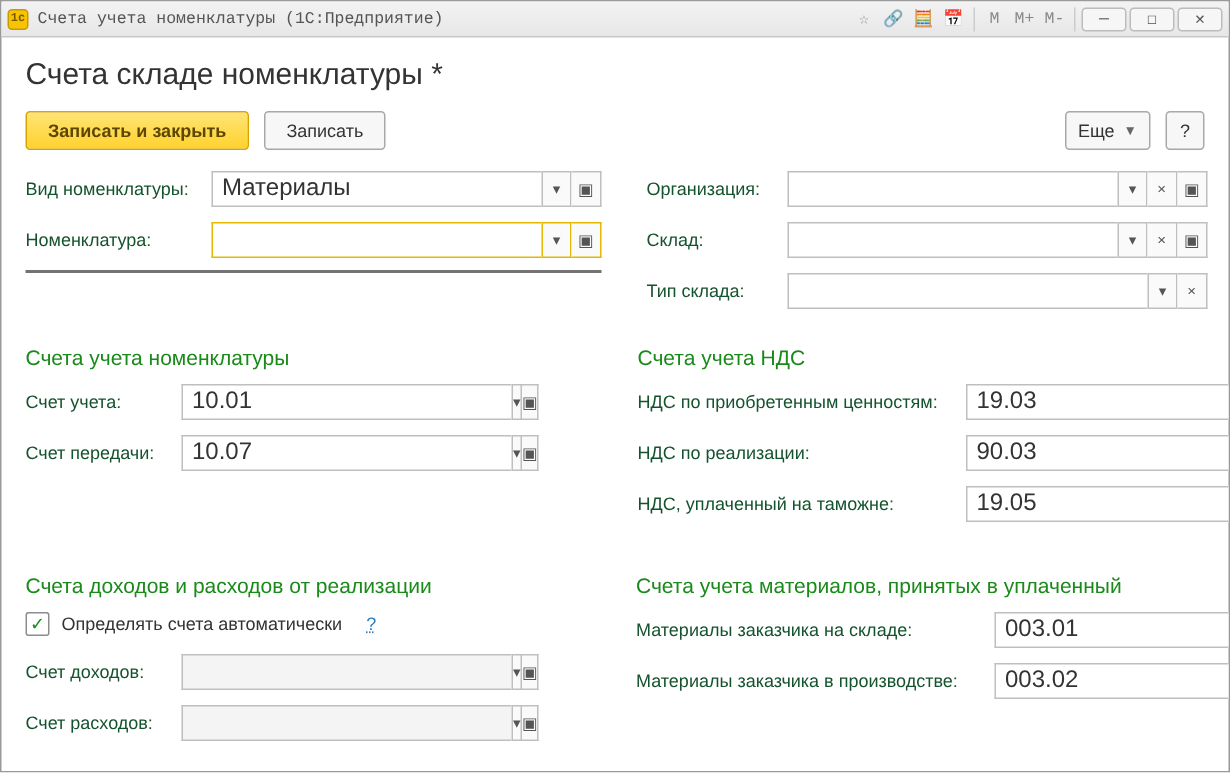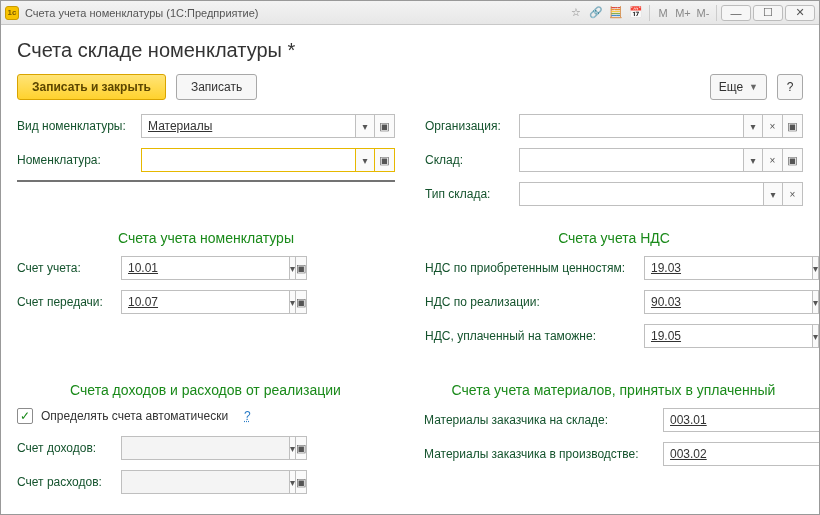--- a/index.html
+++ b/index.html
@@ -20,20 +20,21 @@
   }
   .titlebar {
     height: 24px;
     background: linear-gradient(#f3f3f3,#e7e7e7);
     border-bottom: 1px solid #c8c8c8;
     display: flex;
     align-items: center;
     padding: 0 4px;
     font-size: 11px;
     color: #555;
+    font-family: Liberation Mono, monospace;
   }
   .titlebar .app-ico{
     width:14px;height:14px;
     background:#f8c300;border:1px solid #c99a00;border-radius:3px;
     margin-right:6px;
     display:flex;align-items:center;justify-content:center;
     font-size:8px;color:#7a5a00;font-weight:bold;
   }
   .titlebar .title { flex:1 }
   .titlebar .sysicons{display:flex;gap:2px;align-items:center}
@@ -86,36 +87,36 @@
   }
   .lbl-l{width:120px}
   .lbl-r{width:90px}
   .underline-red{border-bottom:2px solid #737373; padding-bottom:8px; margin-bottom:4px}
 
   .ctrl{
     display:flex;align-items:stretch;height:24px;flex:1;
   }
   .ctrl input{
     flex:1;border:1px solid #bfbfbf;border-right:none;
-    padding:0 6px;font-size:12px;outline:none;background:#fff;color:#333;text-decoration:underline;
+    padding:0 6px;font-size:16px;outline:none;background:#fff;color:#333;
   }
   .ctrl input:disabled{background:#f4f4f4;color:#aaa}
   .ctrl .cbtn{
     width:20px;border:1px solid #bfbfbf;background:#fafafa;
     display:flex;align-items:center;justify-content:center;font-size:10px;color:#555;cursor:pointer;
   }
   .ctrl .cbtn + .cbtn{border-left:none}
   .ctrl .cbtn.pick{font-size:11px}
   .ctrl .cbtn.x{font-size:10px}
   .ctrl.focus input{border-color:#e6b800}
   .ctrl.focus .cbtn{border-color:#e6b800}
   .ctrl.w140{max-width:140px}
 
   .section-title{
-    color:#1a8a1a;font-size:14px;margin:14px 0 10px 0;font-weight:normal;text-align:center;
+    color:#1a8a1a;font-size:14px;margin:14px 0 10px 0;font-weight:normal;
   }
   .section-title.sm{font-size:14px}
 
   .check-row{display:flex;align-items:center;gap:8px;margin:4px 0 12px 0}
   .chk{
     width:16px;height:16px;border:1px solid #8c8c8c;border-radius:2px;background:#fff;
     display:flex;align-items:center;justify-content:center;color:#1a8a1a;font-size:12px;cursor:pointer;
   }
   .qlink{color:#2a7cc7;text-decoration:underline dotted;cursor:pointer;margin-left:8px}
   .disabled-label{color:#aaa}

